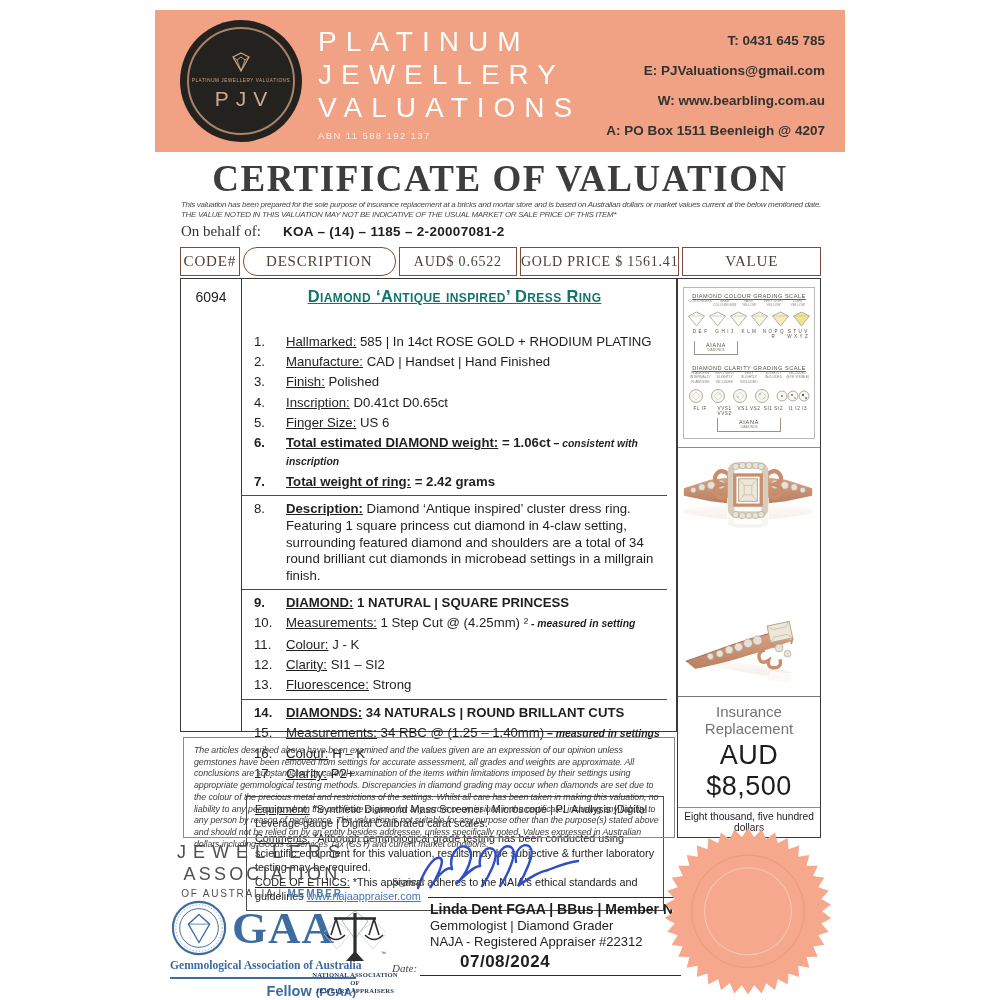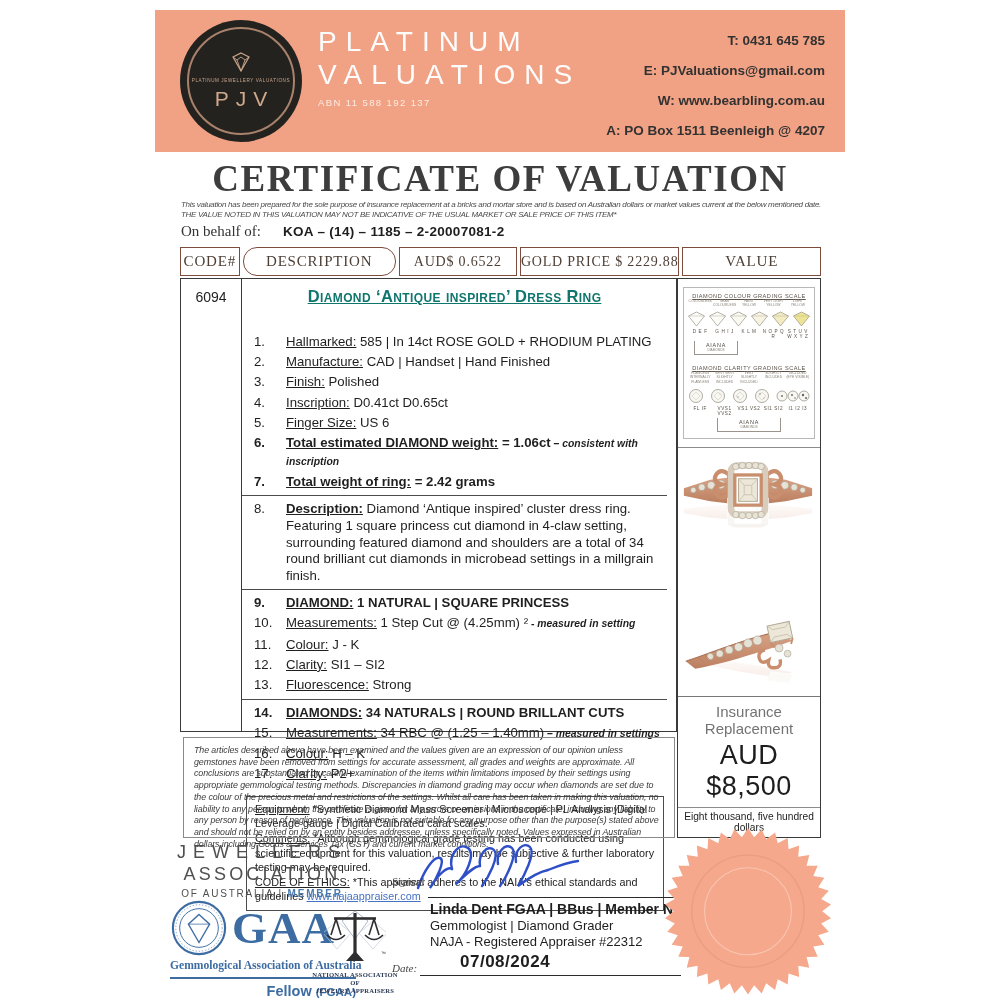--- a/index.html
+++ b/index.html
@@ -143,20 +143,21 @@
     <svg width="26" height="20" viewBox="0 0 26 20">
       <polygon points="13,1 21,5 13,19 5,5" fill="none" stroke="#c9a589" stroke-width="1.2"></polygon>
       <polyline points="5,5 9,8 13,5 17,8 21,5" fill="none" stroke="#c9a589" stroke-width="0.9"></polyline>
       <polyline points="9,8 13,19 17,8" fill="none" stroke="#c9a589" stroke-width="0.9"></polyline>
     </svg>
     <div class="logo-sub">PLATINUM JEWELLERY VALUATIONS</div>
     <div class="logo-initials">PJV</div>
   </div>
   <div class="company">
     <div class="cline">PLATINUM</div>
+    <div class="cline">JEWELLERY</div>
     <div class="cline">VALUATIONS</div>
     <div class="abn">ABN 11 588 192 137</div>
   </div>
   <div class="contacts">
     <div>T: 0431 645 785</div>
     <div>E: PJValuations@gmail.com</div>
     <div>W: www.bearbling.com.au</div>
     <div>A: PO Box 1511 Beenleigh @ 4207</div>
   </div>
 </div>
@@ -167,21 +168,21 @@
   <div>THE VALUE NOTED IN THIS VALUATION MAY NOT BE INDICATIVE OF THE USUAL MARKET OR SALE PRICE OF THIS ITEM*</div>
 </div>
 <div class="behalf">
   <span class="behalf-label">On behalf of:</span><span class="behalf-value">KOA – (14) – 1185 – 2-20007081-2</span>
 </div>
 
 <div class="thead">
   <div class="th th-code">CODE#</div>
   <div class="th th-desc">DESCRIPTION</div>
   <div class="th th-aud">AUD$  0.6522</div>
-  <div class="th th-gold">GOLD PRICE $  2229.88</div>
+  <div class="th th-gold">GOLD PRICE $  1561.41</div>
   <div class="th th-value">VALUE</div>
 </div>
 
 <div class="body-box">
   <div class="code-col">6094</div>
   <div class="desc-col">
     <div class="item-title">Diamond ‘Antique inspired’ Dress Ring</div>
     <div class="items" id="items-container">
         <div class="li">
           <span class="num">1.</span>

